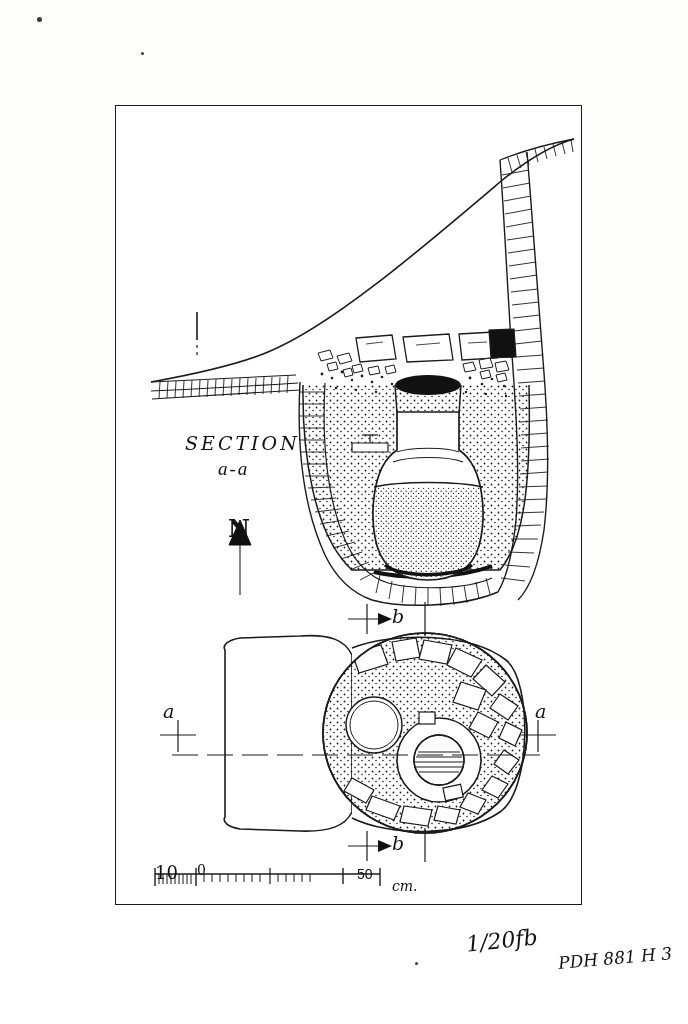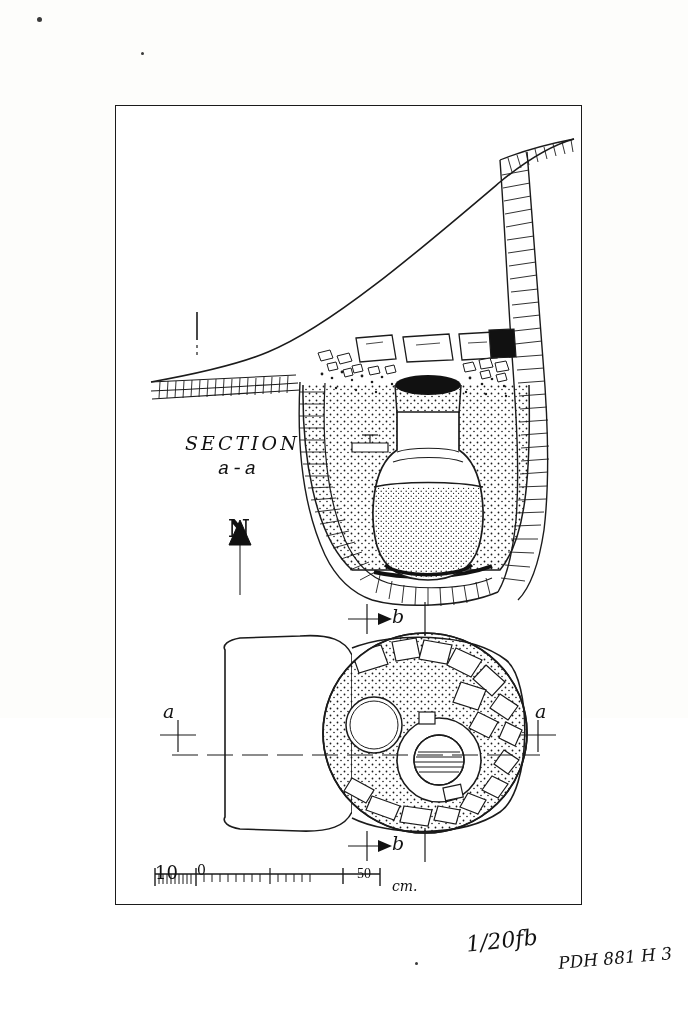--- a/index.html
+++ b/index.html
@@ -52,21 +52,21 @@
     font-size: 19px;
     letter-spacing: 3px;
     font-family: "DejaVu Serif", serif;
   }
   .section-sub {
     left: 218px;
     top: 458px;
     font-style: italic;
     font-size: 19px;
     letter-spacing: 2px;
-    font-family: Liberation Mono, monospace;
+    font-family: Liberation Serif, serif;
   }
   .north-letter {
     left: 228px;
     top: 514px;
     font-size: 24px;
     font-weight: bold;
     font-family: "DejaVu Serif", serif;
   }
   .lbl-a-left {
     left: 163px;
@@ -105,21 +105,21 @@
   .scale-0 {
     left: 197px;
     top: 862px;
     font-size: 14px;
     font-family: "DejaVu Serif", serif;
   }
   .scale-50 {
     left: 357px;
     top: 866px;
     font-size: 14px;
-    font-family: Liberation Serif, serif;
+    font-family: Liberation Sans, sans-serif;
   }
   .scale-unit {
     left: 392px;
     top: 878px;
     font-size: 14px;
     font-style: italic;
     font-family: "DejaVu Serif", serif;
   }
   .annot-fraction {
     left: 466px;

